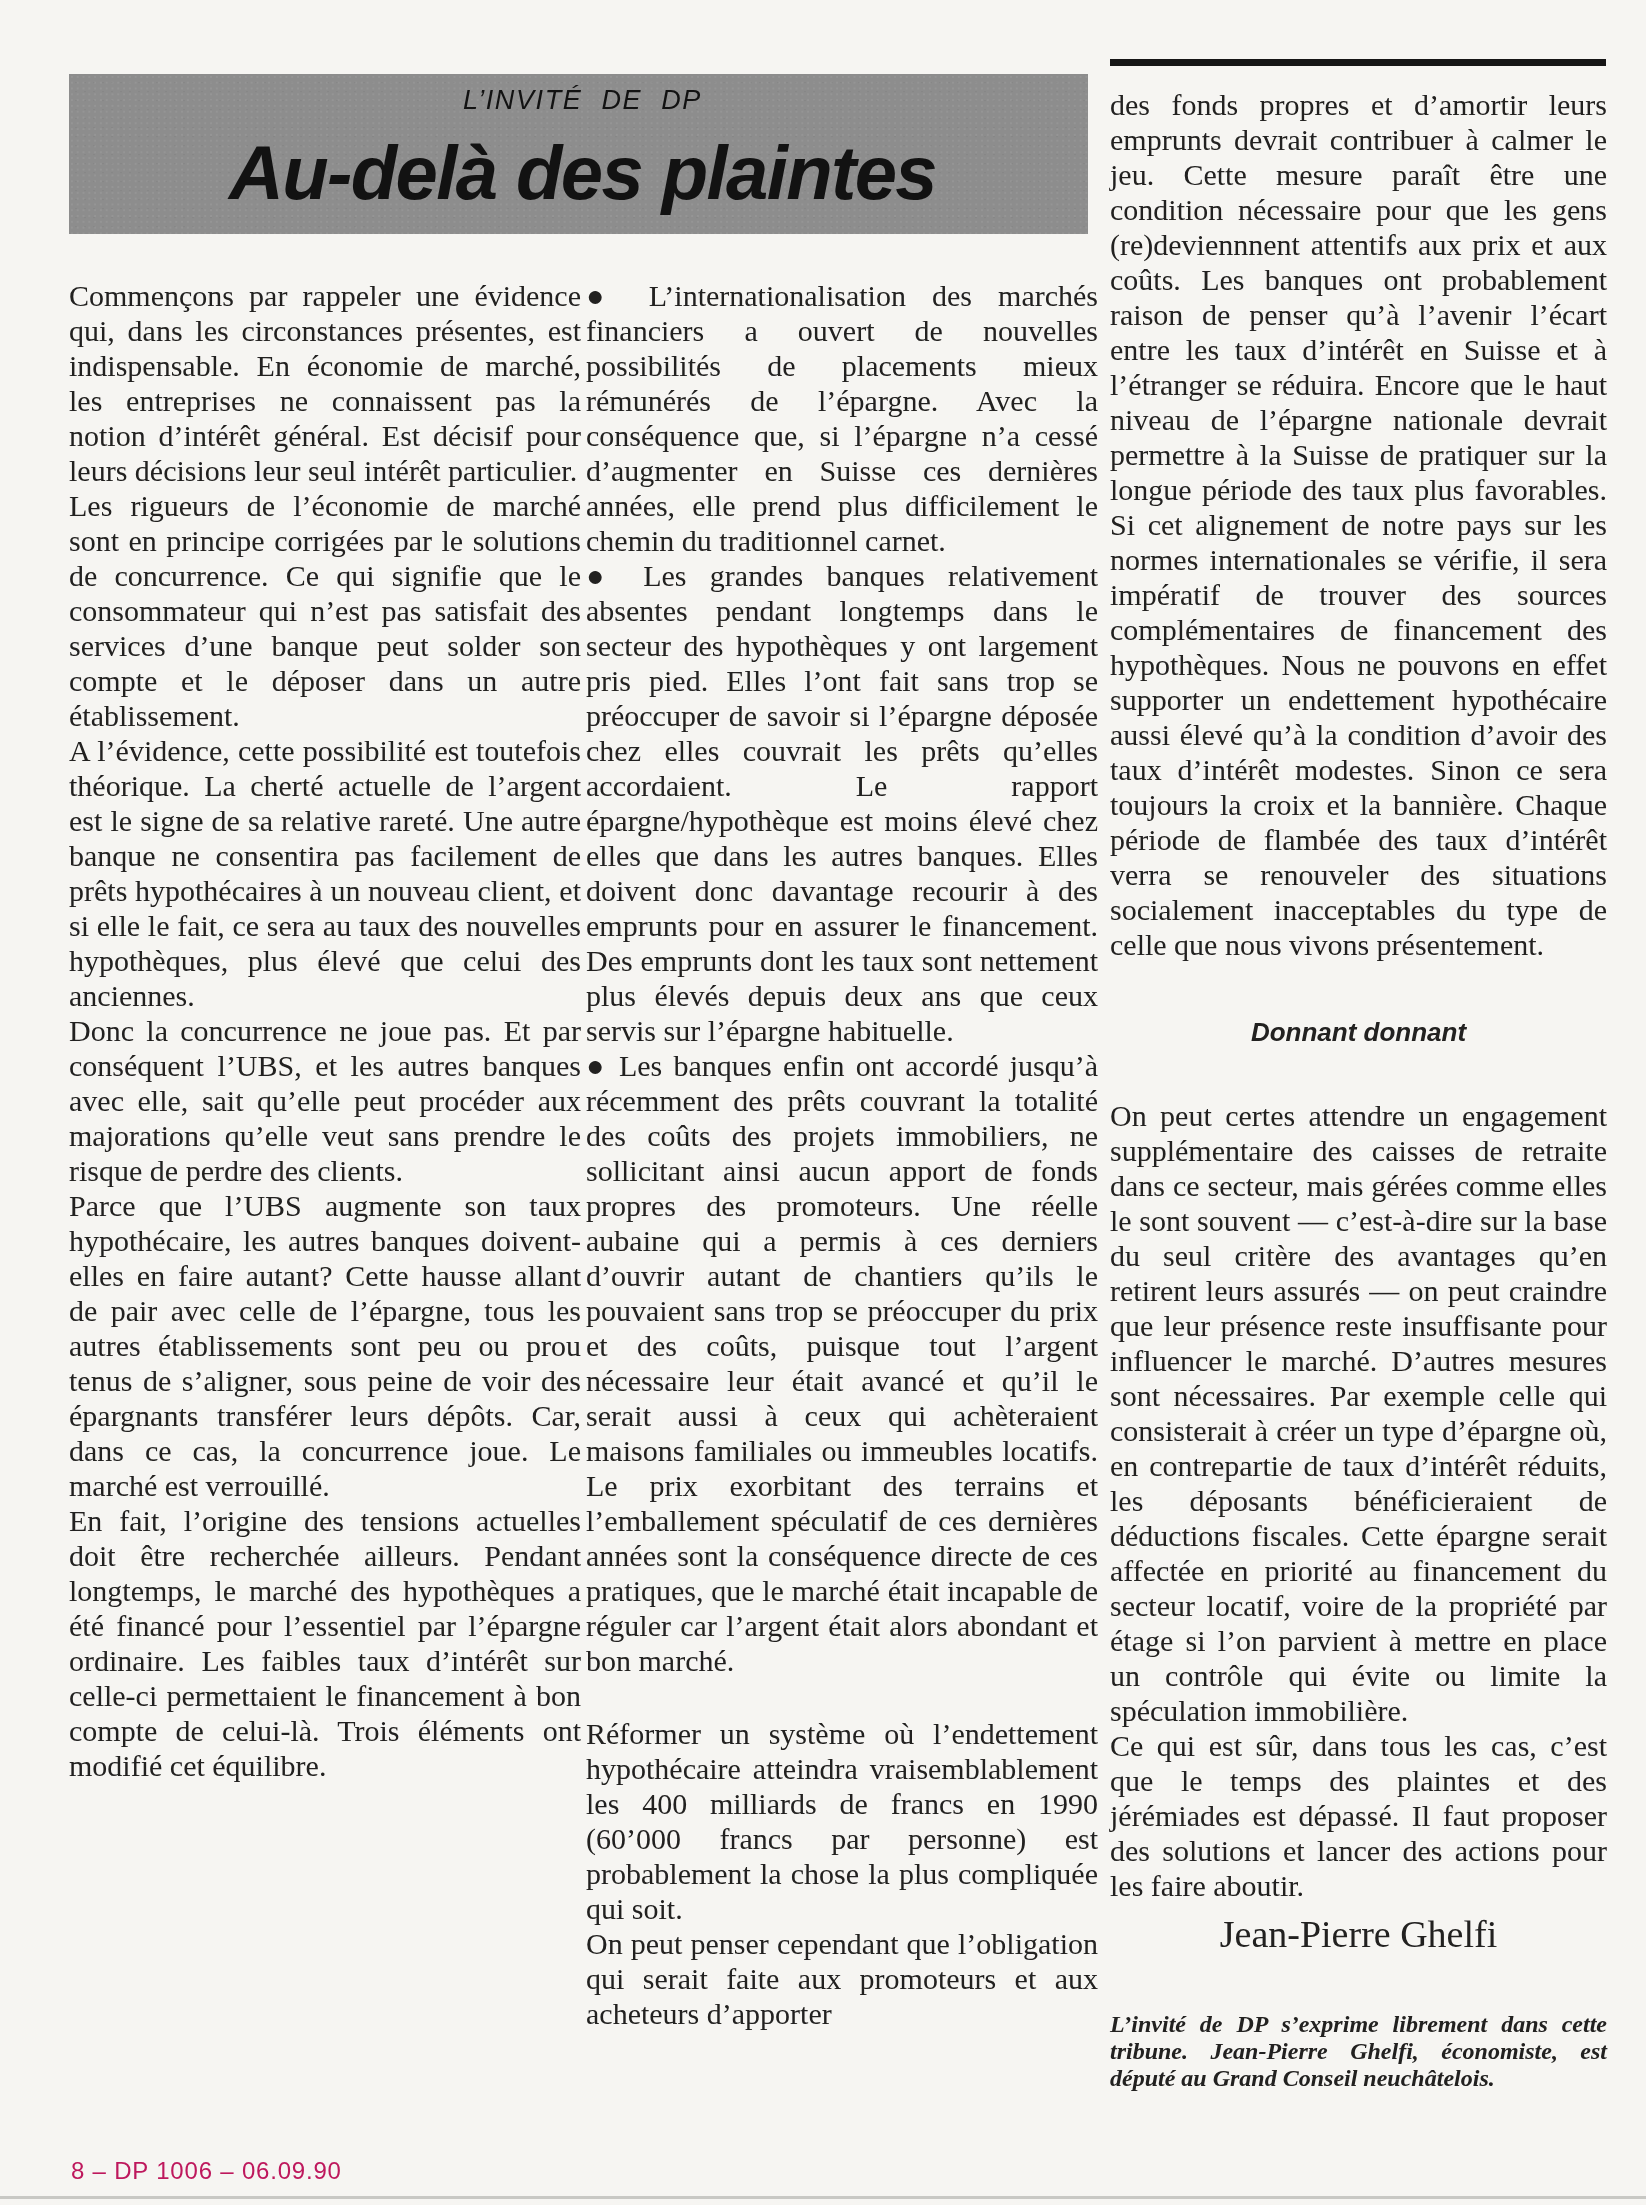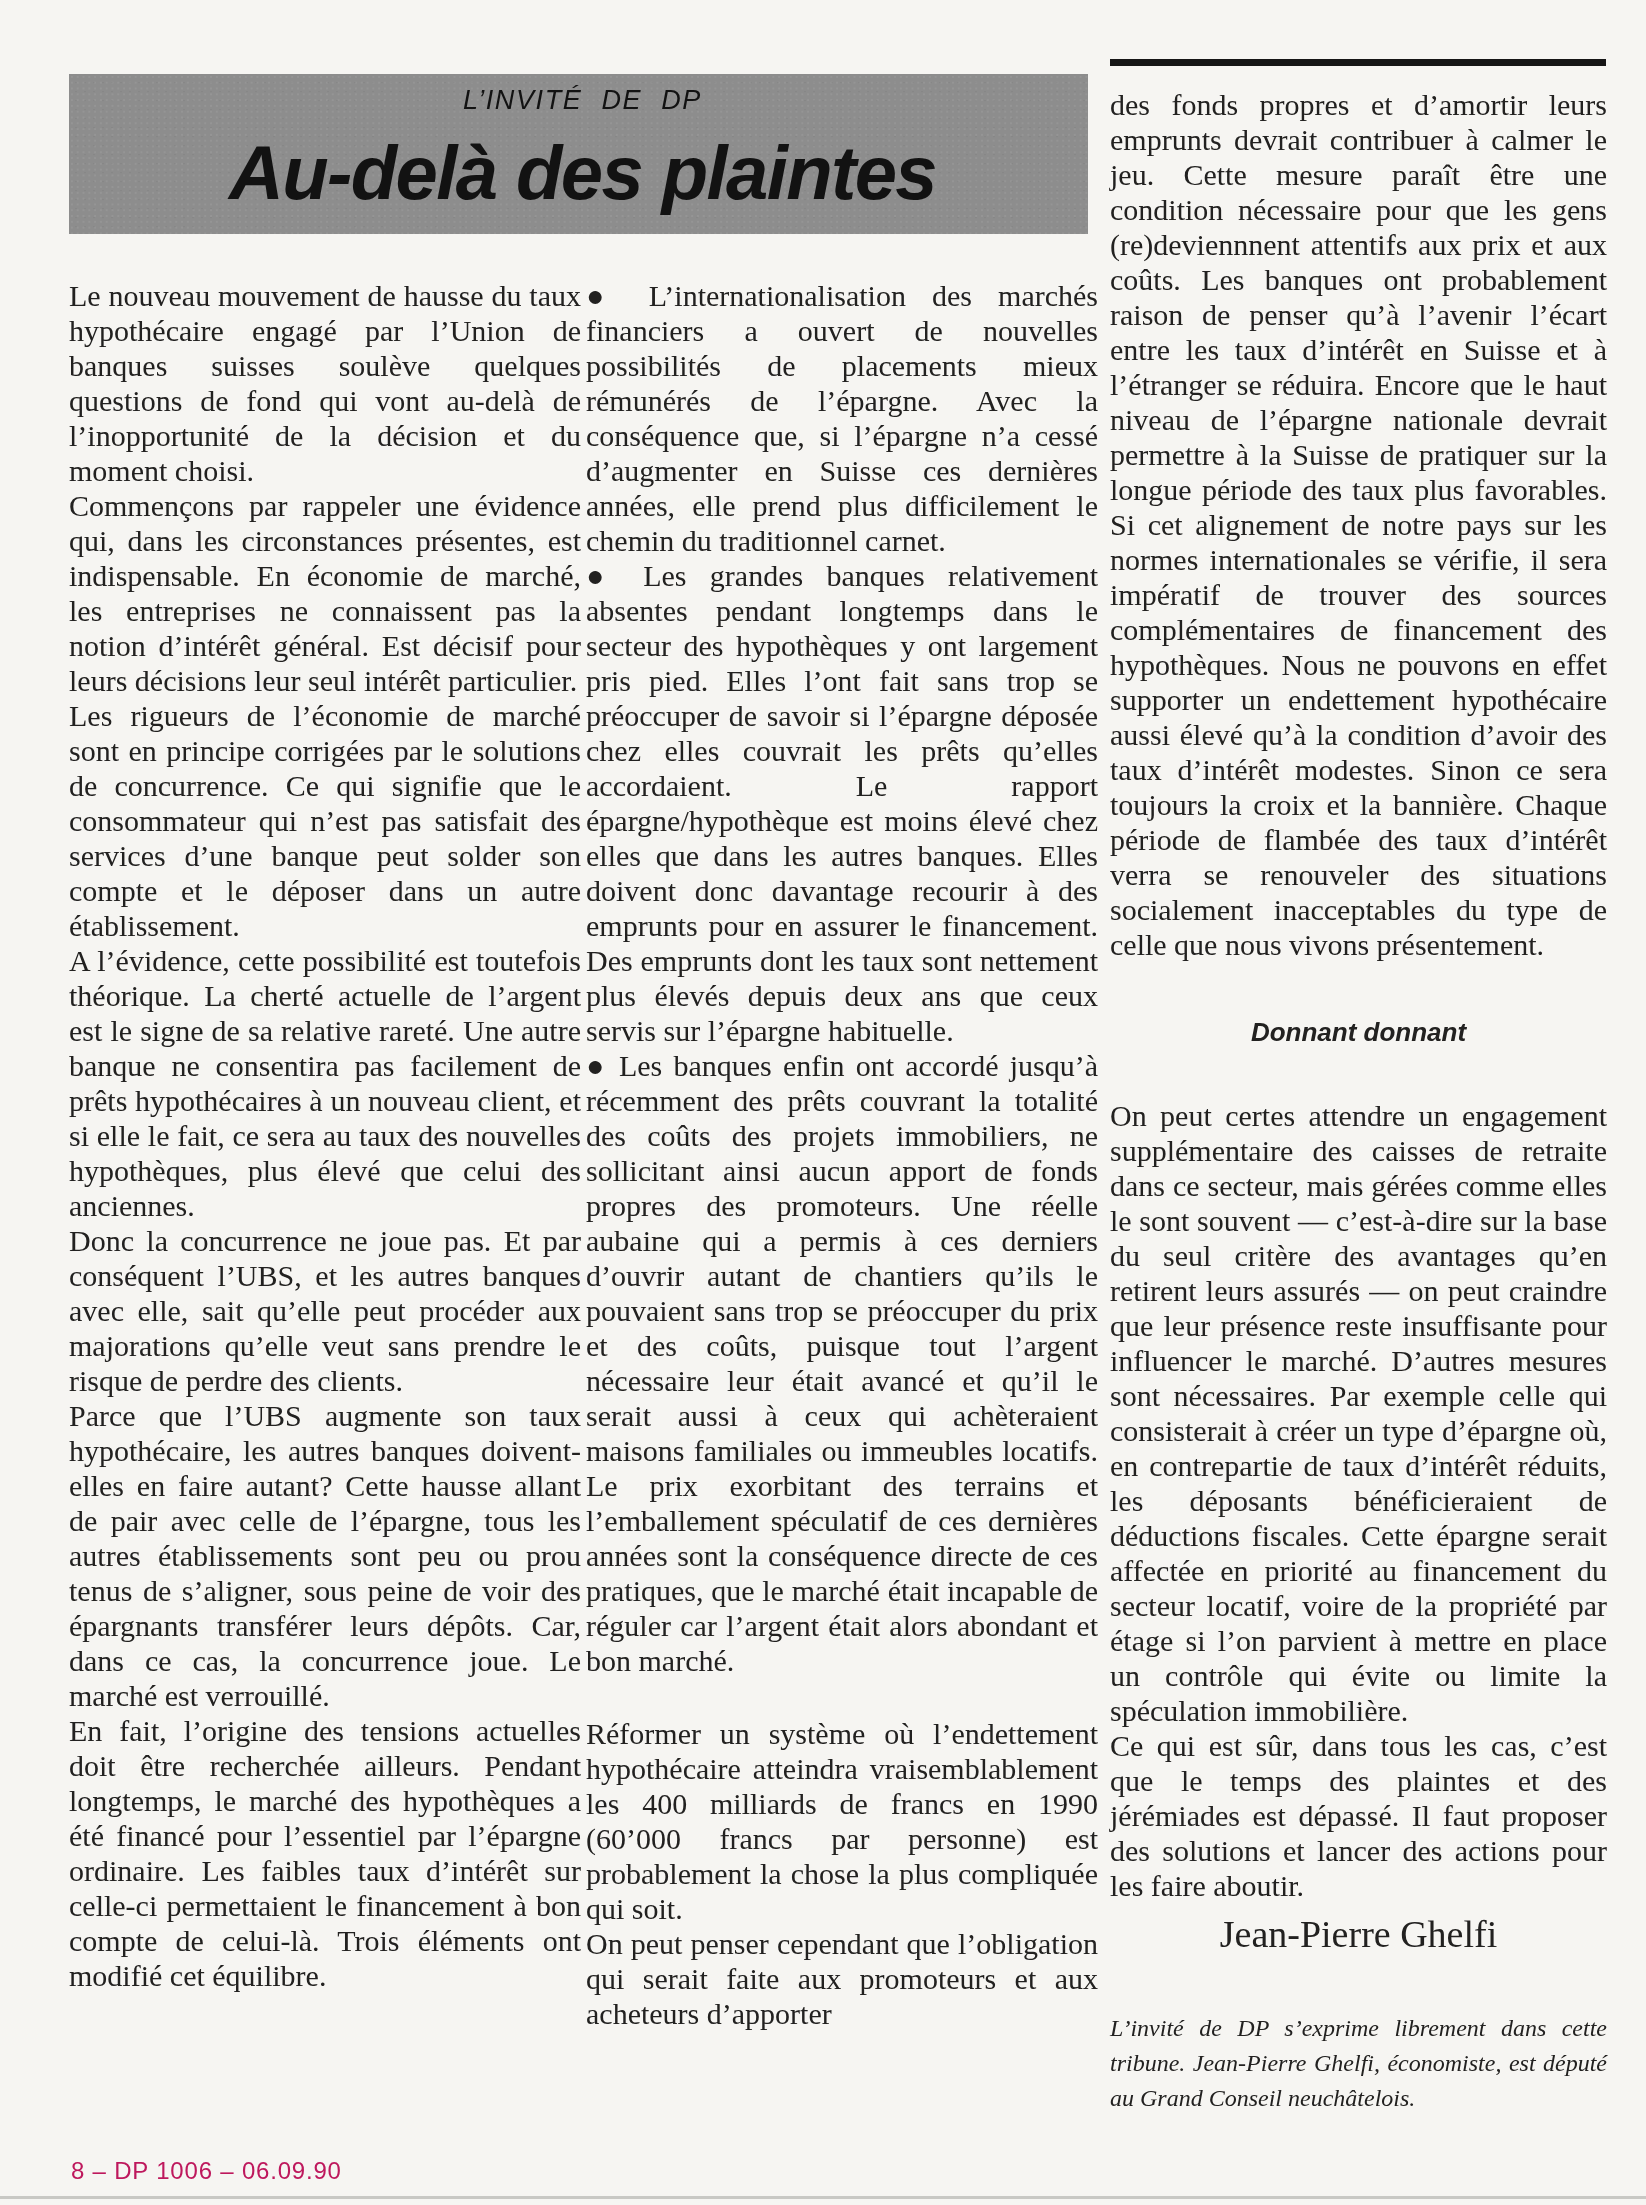--- a/index.html
+++ b/index.html
@@ -87,23 +87,24 @@
 
   .signature {
     text-align: center;
     font-size: 38px;
     margin-top: 14px;
   }
 
   .footnote {
     font-style: italic;
     font-size: 24px;
-    line-height: 35px;
+    line-height: 27px;
     margin-top: 59px !important;
     text-align: justify;
+    font-weight: bold;
   }
 
   
   .page-footer {
     position: absolute;
     left: 71px;
     top: 2157px;
     font-family: "Liberation Sans", sans-serif;
     font-size: 24px;
     letter-spacing: 0.8px;
@@ -126,21 +127,20 @@
   <header class="masthead">
     <div class="kicker">L’INVITÉ DE DP</div>
     <h1 class="title">Au-delà des plaintes</h1>
   </header>
 
   <div class="rule-top"></div>
 
   <section class="col col1">
     <div>
 
-        <p>Le nouveau mouvement de hausse du taux hypothécaire engagé par l’Union de banques suisses soulève quelques questions de fond qui vont au-delà de l’inopportunité de la décision et du moment choisi.</p>
 
         <p>Commençons par rappeler une évidence qui, dans les circonstances présentes, est indispensable. En économie de marché, les entreprises ne connaissent pas la notion d’intérêt général. Est décisif pour leurs décisions leur seul intérêt particulier.</p>
 
         <p>Les rigueurs de l’économie de marché sont en principe corrigées par le solutions de concurrence. Ce qui signifie que le consommateur qui n’est pas satisfait des services d’une banque peut solder son compte et le déposer dans un autre établissement.</p>
 
         <p>A l’évidence, cette possibilité est toutefois théorique. La cherté actuelle de l’argent est le signe de sa relative rareté. Une autre banque ne consentira pas facilement de prêts hypothécaires à un nouveau client, et si elle le fait, ce sera au taux des nouvelles hypothèques, plus élevé que celui des anciennes.</p>
 
         <p>Donc la concurrence ne joue pas. Et par conséquent l’UBS, et les autres banques avec elle, sait qu’elle peut procéder aux majorations qu’elle veut sans prendre le risque de perdre des clients.</p>
 
         <p>Parce que l’UBS augmente son taux hypothécaire, les autres banques doivent-elles en faire autant? Cette hausse allant de pair avec celle de l’épargne, tous les autres établissements sont peu ou prou tenus de s’aligner, sous peine de voir des épargnants transférer leurs dépôts. Car, dans ce cas, la concurrence joue. Le marché est verrouillé.</p>

